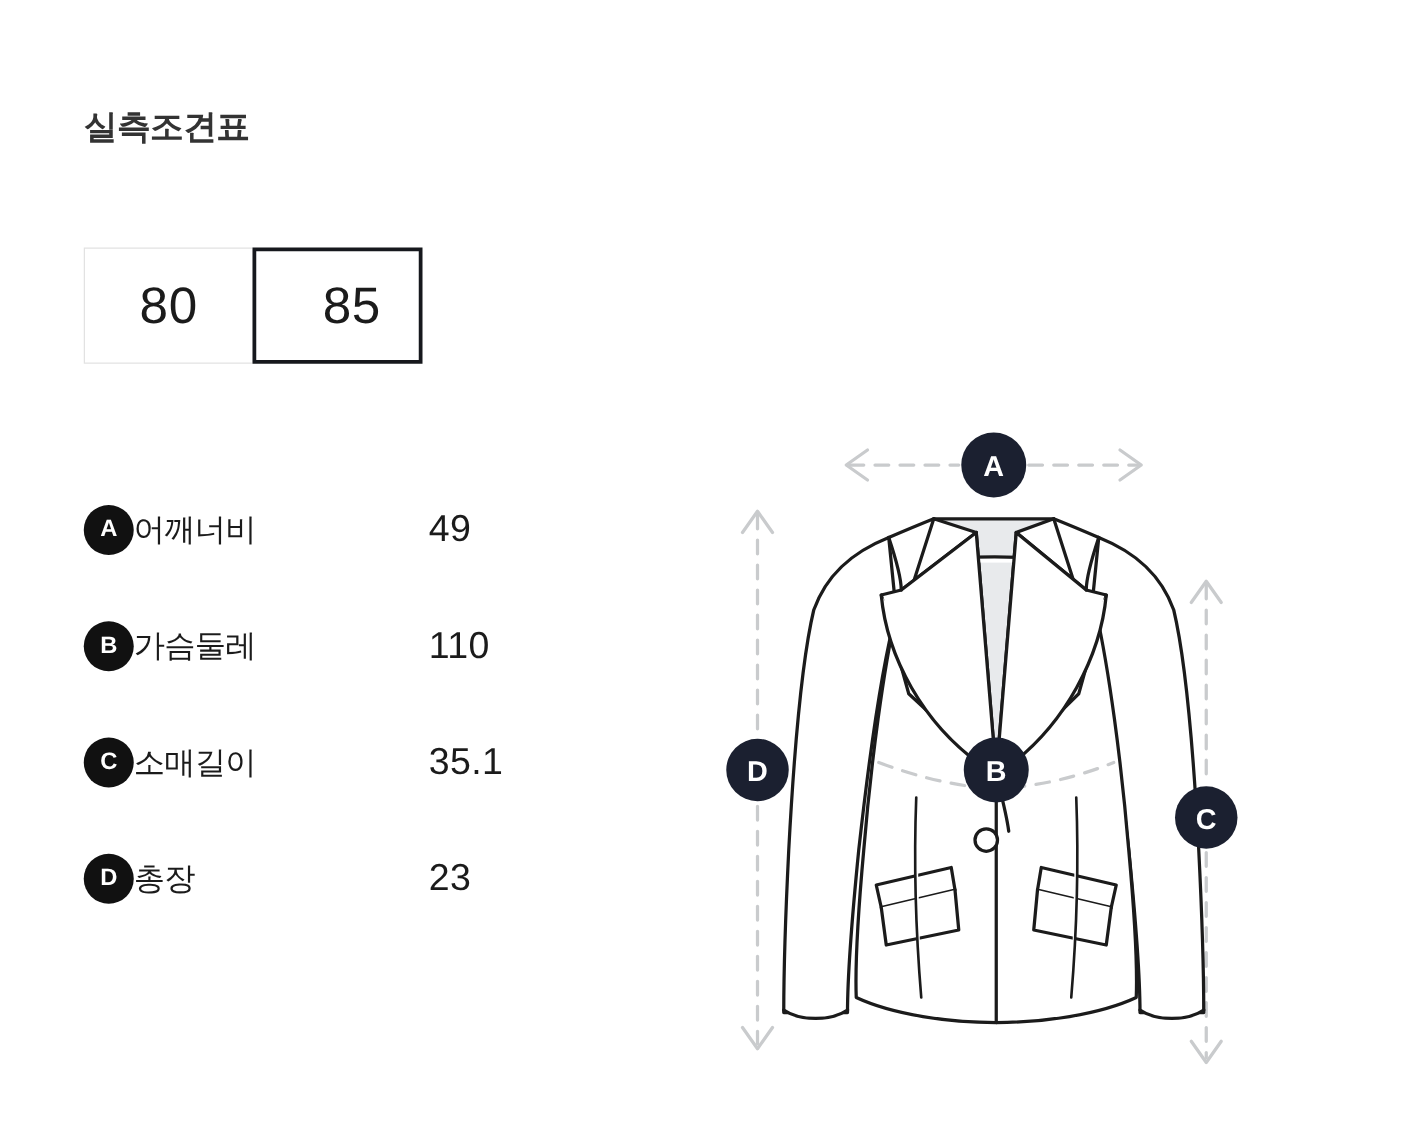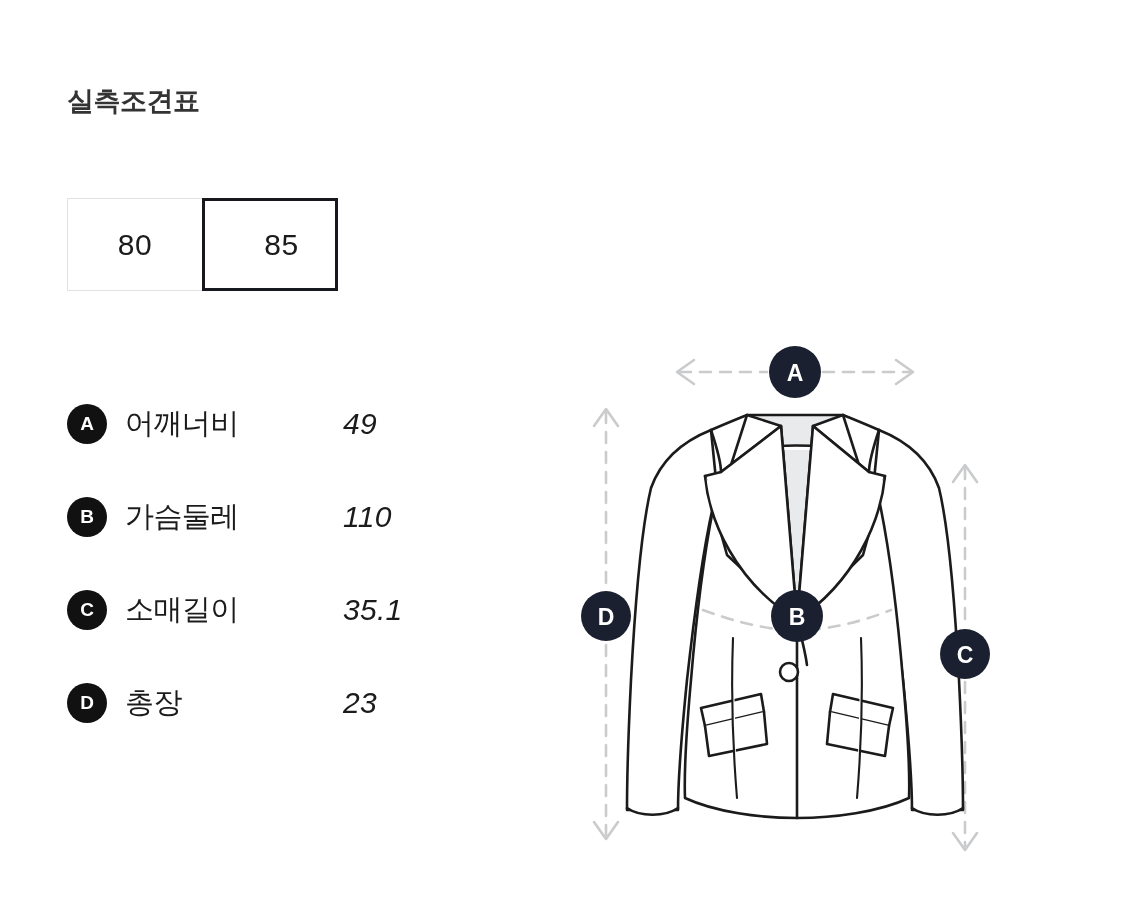--- a/index.html
+++ b/index.html
@@ -35,21 +35,21 @@
     top: 198px;
     display: flex;
   }
   .size-tab {
     width: 136px;
     height: 93px;
     box-sizing: border-box;
     display: flex;
     align-items: center;
     justify-content: center;
-    font-size: 30px;
+    font-size: 41px;
     color: #1b1b1b;
     background: #ffffff;
     letter-spacing: 0.5px;
   }
   .size-tab.inactive {
     border: 1.5px solid #e2e2e2;
   }
   .size-tab.active {
     border: 3px solid #16181d;
     margin-left: -1.5px;
@@ -77,33 +77,31 @@
     background: #111111;
     color: #ffffff;
     display: flex;
     align-items: center;
     justify-content: center;
     font-size: 19px;
     font-weight: bold;
     flex: 0 0 auto;
   }
   .measure-label {
-    margin-left: 18px;
-    font-size: 29px;
+    font-size: 25px;
     color: #1b1b1b;
     letter-spacing: -0.6px;
     white-space: nowrap;
   }
   .measure-value {
     position: absolute;
     left: 276px;
     font-size: 30px;
     color: #1b1b1b;
     letter-spacing: 0.3px;
-    font-style: italic;
   }
   .measure-row { position: relative; }
 
   
   .diagram {
     position: absolute;
     left: 545px;
     top: 320px;
     width: 520px;
     height: 570px;

